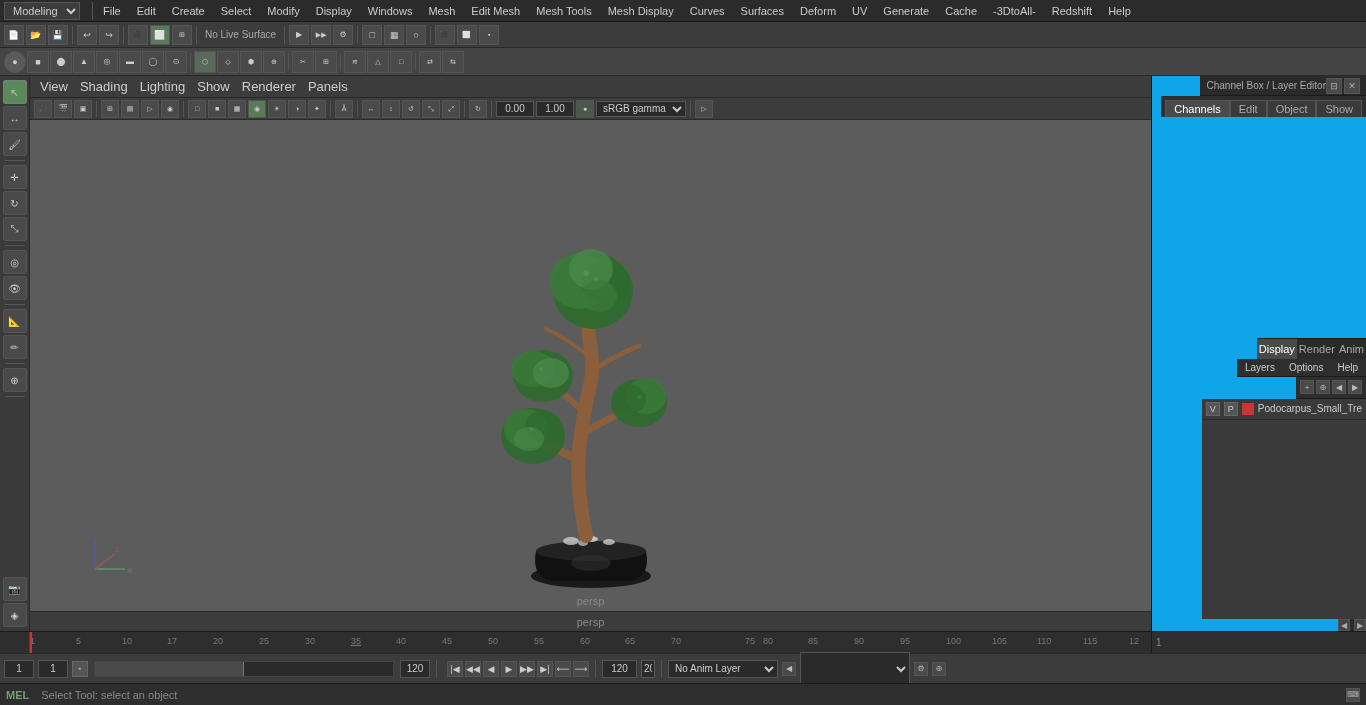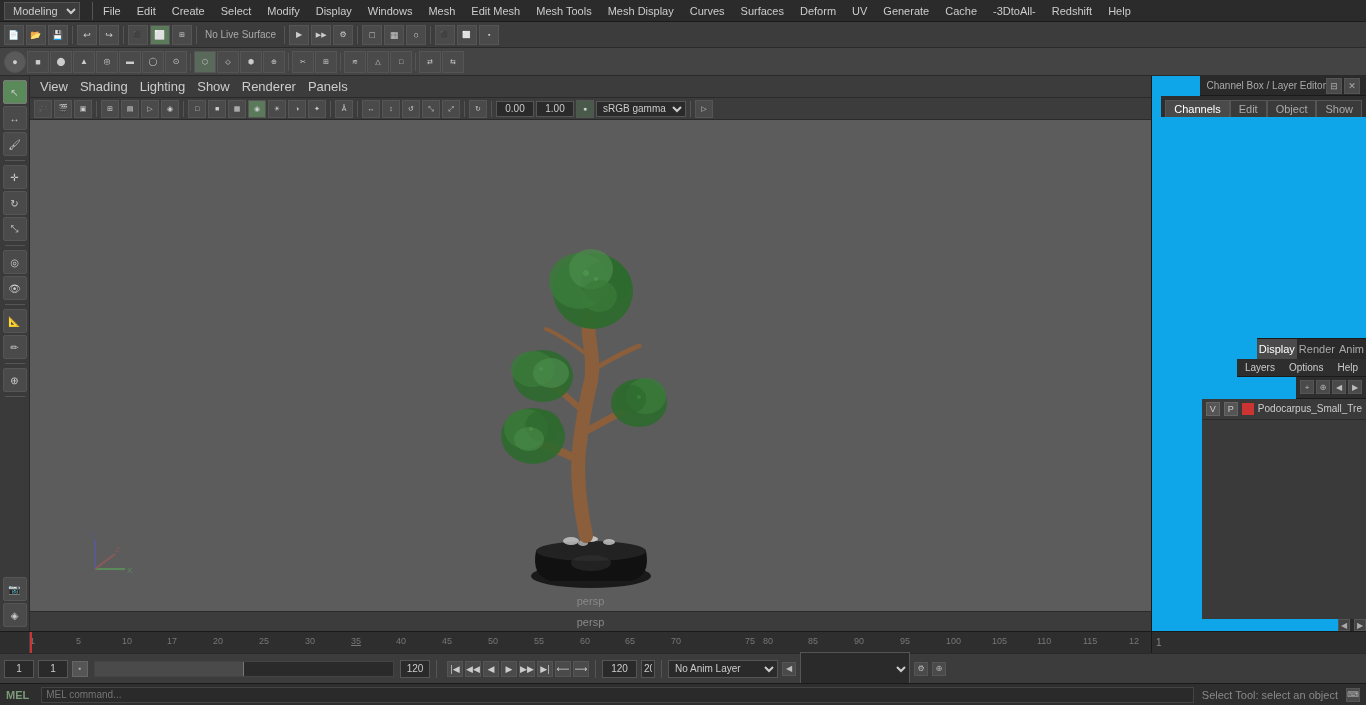--- a/index.html
+++ b/index.html
@@ -873,18 +873,17 @@
     <div class="small-icon">◀</div>
     <select id="char-set-selector">
       <option>No Character Set</option>
     </select>
     <div class="small-icon">⚙</div>
     <div class="small-icon">⊕</div>
   </div>
 
   <div id="status-bar">
     <span id="mel-label">MEL</span>
-    <input id="command-input" type="text" placeholder="MEL command..." style="">
     <span id="status-msg">Select Tool: select an object</span>
     <div class="small-icon" style="margin-left:auto;">⌨</div>
   </div>
 
 </div>
 
 </body></html>

